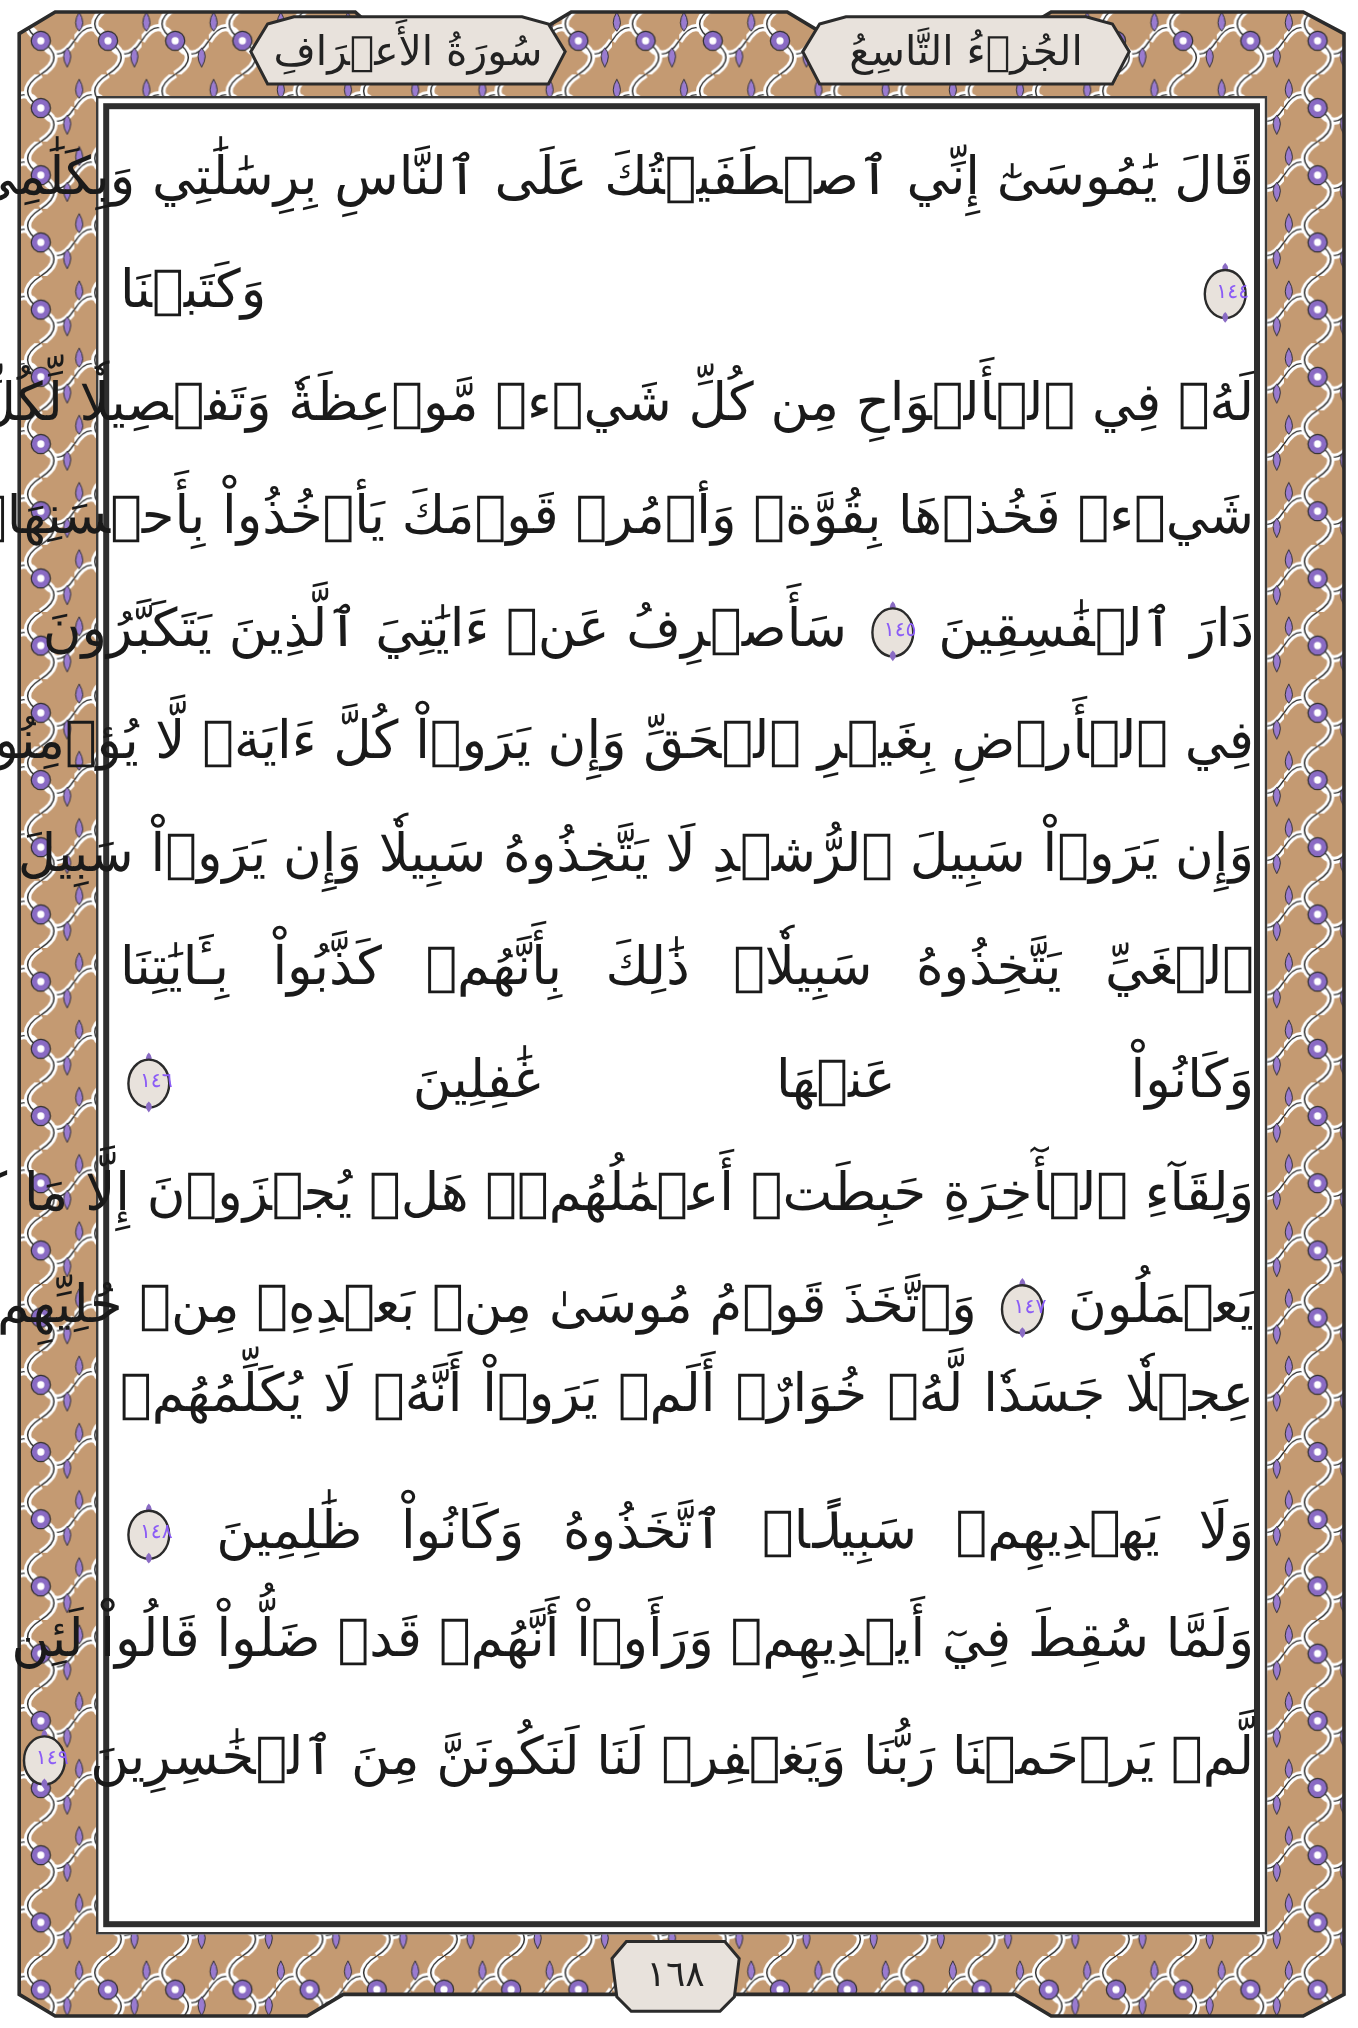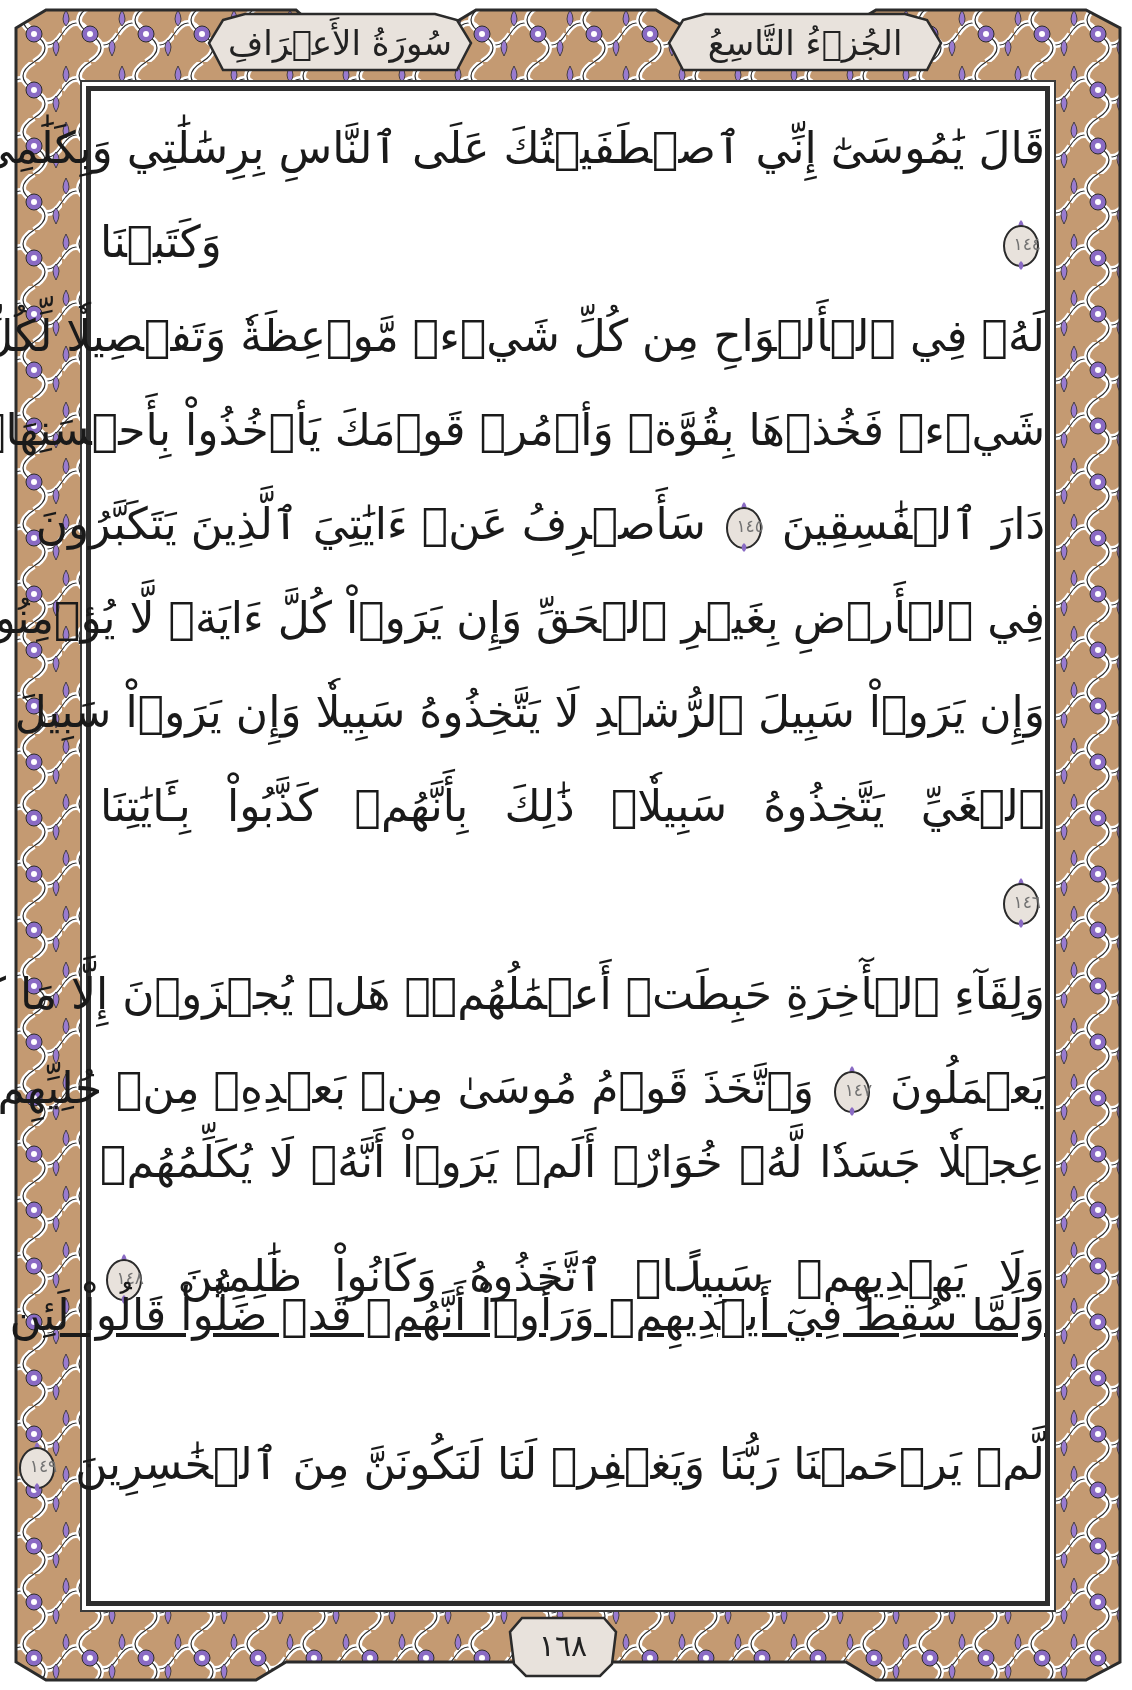--- a/index.html
+++ b/index.html
@@ -12,21 +12,21 @@
   .frame-inner { position:absolute; left:86px; top:86px; width:964px; height:1520px;
                  border:5px solid #2e2e2e; box-sizing:border-box; background:#ffffff; }
   .text-area { position:absolute; left:100px; top:100px; width:945px; height:1490px; }
   .line { position:absolute; left:0; width:100%; height:80px; direction:rtl;
           text-align:justify; text-align-last:justify; font-size:44px; line-height:80px;
           color:#1a1a1a; white-space:nowrap; font-family:"DejaVu Sans", sans-serif; }
   .line span.seg { display:inline; }
   .ayah { display:inline-block; width:40px; height:52px; vertical-align:middle; position:relative; margin:0 4px; }
   .ayah svg { position:absolute; left:0; top:0; }
   .ayah .num { position:absolute; left:0; top:14px; width:40px; 
-               font-size:17px; line-height:22px; color:#737373; font-family:"DejaVu Sans", sans-serif; direction:rtl; }
+               font-size:17px; line-height:22px; color:#8b5cf6; font-family:"DejaVu Sans", sans-serif; direction:rtl; }
   .cartouche { position:absolute; top:12px; height:62px; }
   .cartouche .label { position:absolute; left:0; top:0; width:100%; height:62px; text-align:center;
                       line-height:62px; font-size:34px; color:#222; direction:rtl;
                       font-family:"DejaVu Sans", sans-serif; }
   .pagenum { position:absolute; left:508px; top:1614px; width:110px; height:64px; }
   .pagenum .label { position:absolute; left:0; top:0; width:100%; height:64px; line-height:64px;
                     text-align:center; font-size:30px; color:#222; font-family:"DejaVu Sans", sans-serif; }
 </style>
 </head>
 <body>
@@ -103,20 +103,21 @@
     <div class="line" style="top:478px;">
       <span class="seg">فِي ٱلۡأَرۡضِ بِغَيۡرِ ٱلۡحَقِّ وَإِن يَرَوۡاْ كُلَّ ءَايَةٖ لَّا يُؤۡمِنُواْ بِهَا</span>
     </div>
     <div class="line" style="top:666px;">
       <span class="seg">ٱلۡغَيِّ يَتَّخِذُوهُ سَبِيلٗاۚ ذَٰلِكَ بِأَنَّهُمۡ كَذَّبُواْ بِـَٔايَٰتِنَا</span>
     </div>
     <div class="line" style="top:572px;">
       <span class="seg">وَإِن يَرَوۡاْ سَبِيلَ ٱلرُّشۡدِ لَا يَتَّخِذُوهُ سَبِيلٗا وَإِن يَرَوۡاْ سَبِيلَ</span>
     </div>
     <div class="line" style="top:760px;">
+      <span class="seg">وَكَانُواْ عَنۡهَا غَٰفِلِينَ</span>
       <span class="ayah">
         <svg width="40" height="52" viewBox="0 0 40 52">
             <path d="M20 1 q5 5 0 9 q-5 -4 0 -9z" fill="#8a6bc4"></path>
             <ellipse cx="20" cy="27" rx="17" ry="20" fill="#e8e2dc" stroke="#2b2b2b" stroke-width="2"></ellipse>
             <path d="M20 51 q5 -5 0 -9 q-5 4 0 9z" fill="#8a6bc4"></path>
           </svg>
         <span class="num">١٤٦</span>
       </span>
     </div>
     <div class="line" style="top:854px;">
@@ -141,21 +142,21 @@
       <span class="seg">وَلَا يَهۡدِيهِمۡ سَبِيلًاۘ ٱتَّخَذُوهُ وَكَانُواْ ظَٰلِمِينَ</span>
       <span class="ayah">
         <svg width="40" height="52" viewBox="0 0 40 52">
             <path d="M20 1 q5 5 0 9 q-5 -4 0 -9z" fill="#8a6bc4"></path>
             <ellipse cx="20" cy="27" rx="17" ry="20" fill="#e8e2dc" stroke="#2b2b2b" stroke-width="2"></ellipse>
             <path d="M20 51 q5 -5 0 -9 q-5 4 0 9z" fill="#8a6bc4"></path>
           </svg>
         <span class="num">١٤٨</span>
       </span>
     </div>
-    <div class="line" style="top:1175px;text-decoration:underline;">
+    <div class="line" style="top:1226px;">
       <span class="seg">وَلَمَّا سُقِطَ فِيٓ أَيۡدِيهِمۡ وَرَأَوۡاْ أَنَّهُمۡ قَدۡ ضَلُّواْ قَالُواْ لَئِن</span>
     </div>
     <div class="line" style="top:1324px;">
       <span class="seg">لَّمۡ يَرۡحَمۡنَا رَبُّنَا وَيَغۡفِرۡ لَنَا لَنَكُونَنَّ مِنَ ٱلۡخَٰسِرِينَ</span>
       <span class="ayah">
         <svg width="40" height="52" viewBox="0 0 40 52">
             <path d="M20 1 q5 5 0 9 q-5 -4 0 -9z" fill="#8a6bc4"></path>
             <ellipse cx="20" cy="27" rx="17" ry="20" fill="#e8e2dc" stroke="#2b2b2b" stroke-width="2"></ellipse>
             <path d="M20 51 q5 -5 0 -9 q-5 4 0 9z" fill="#8a6bc4"></path>
           </svg>

